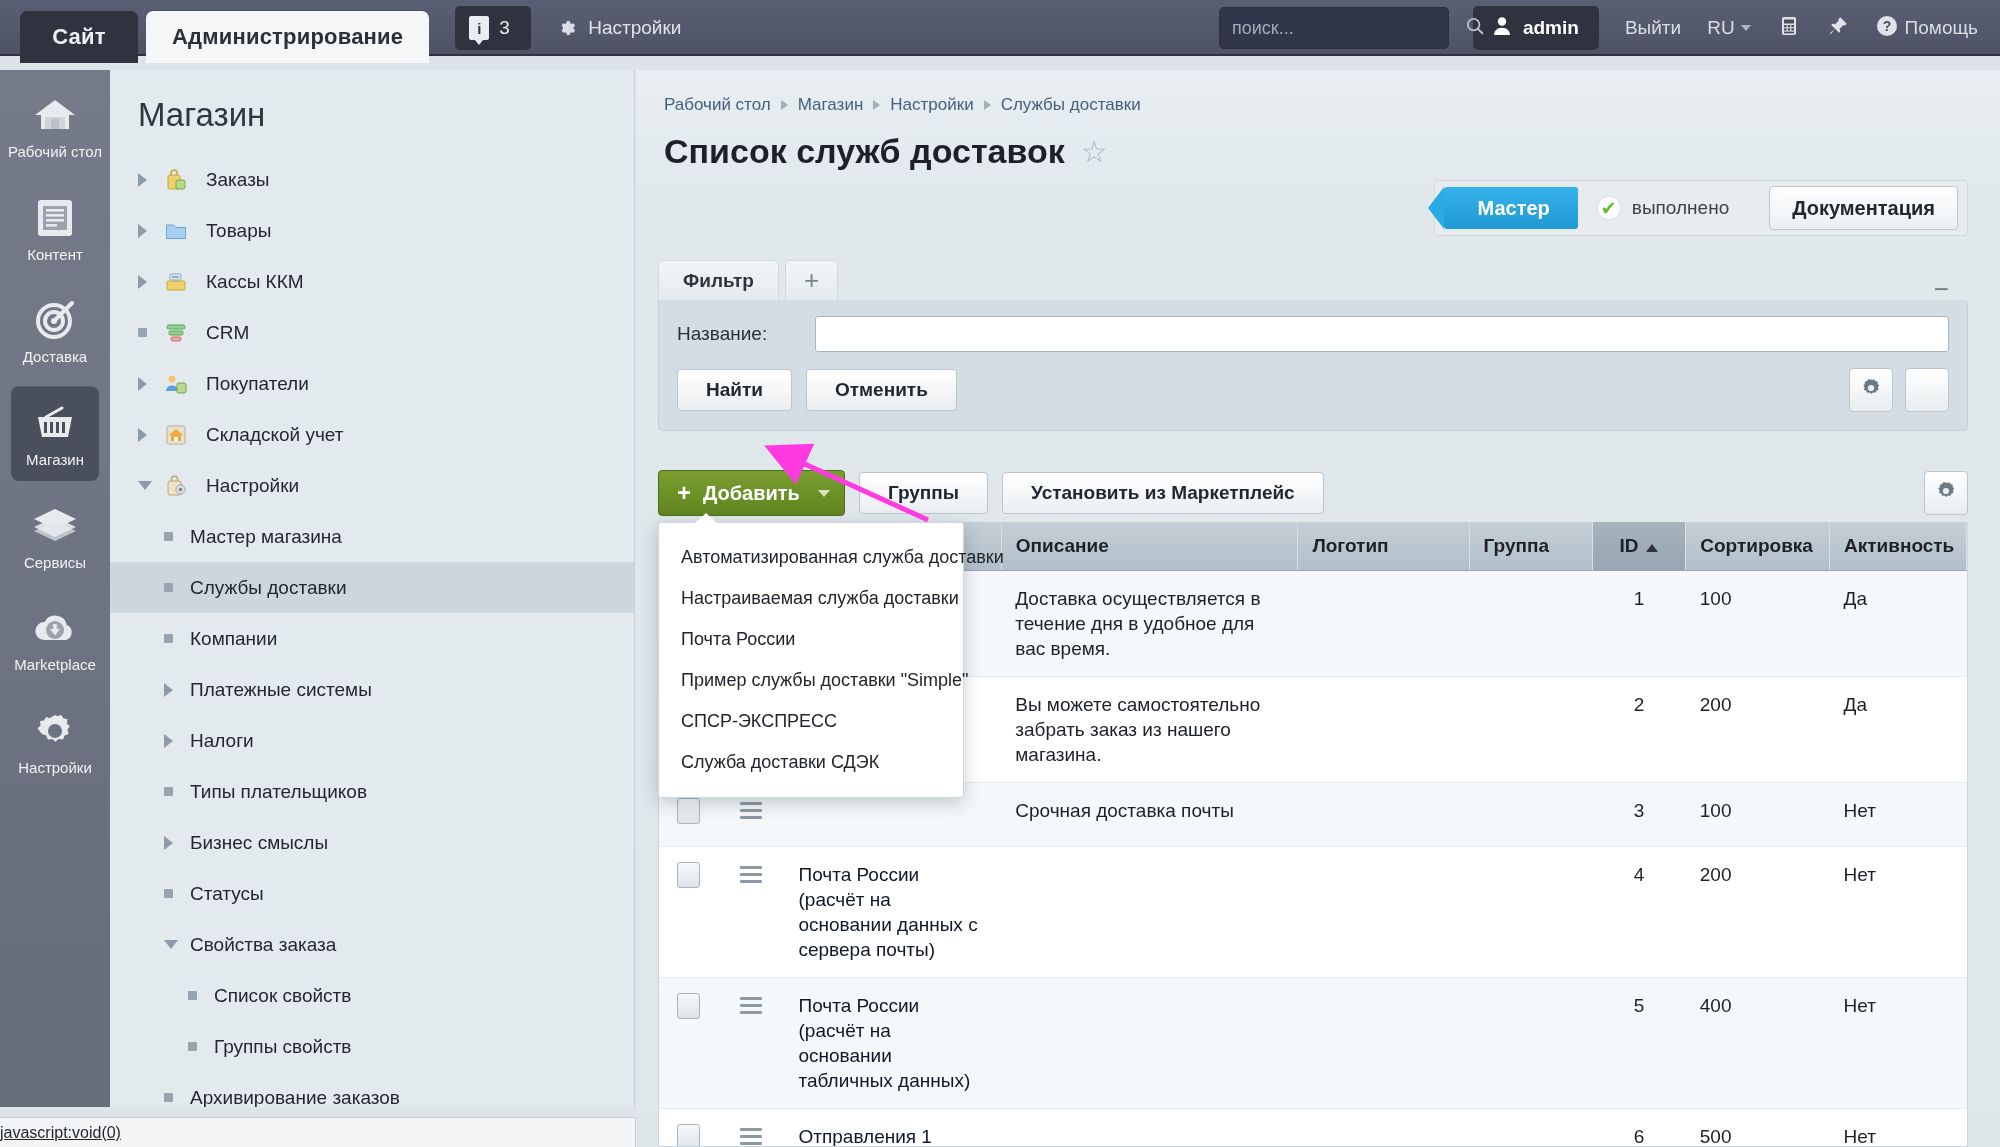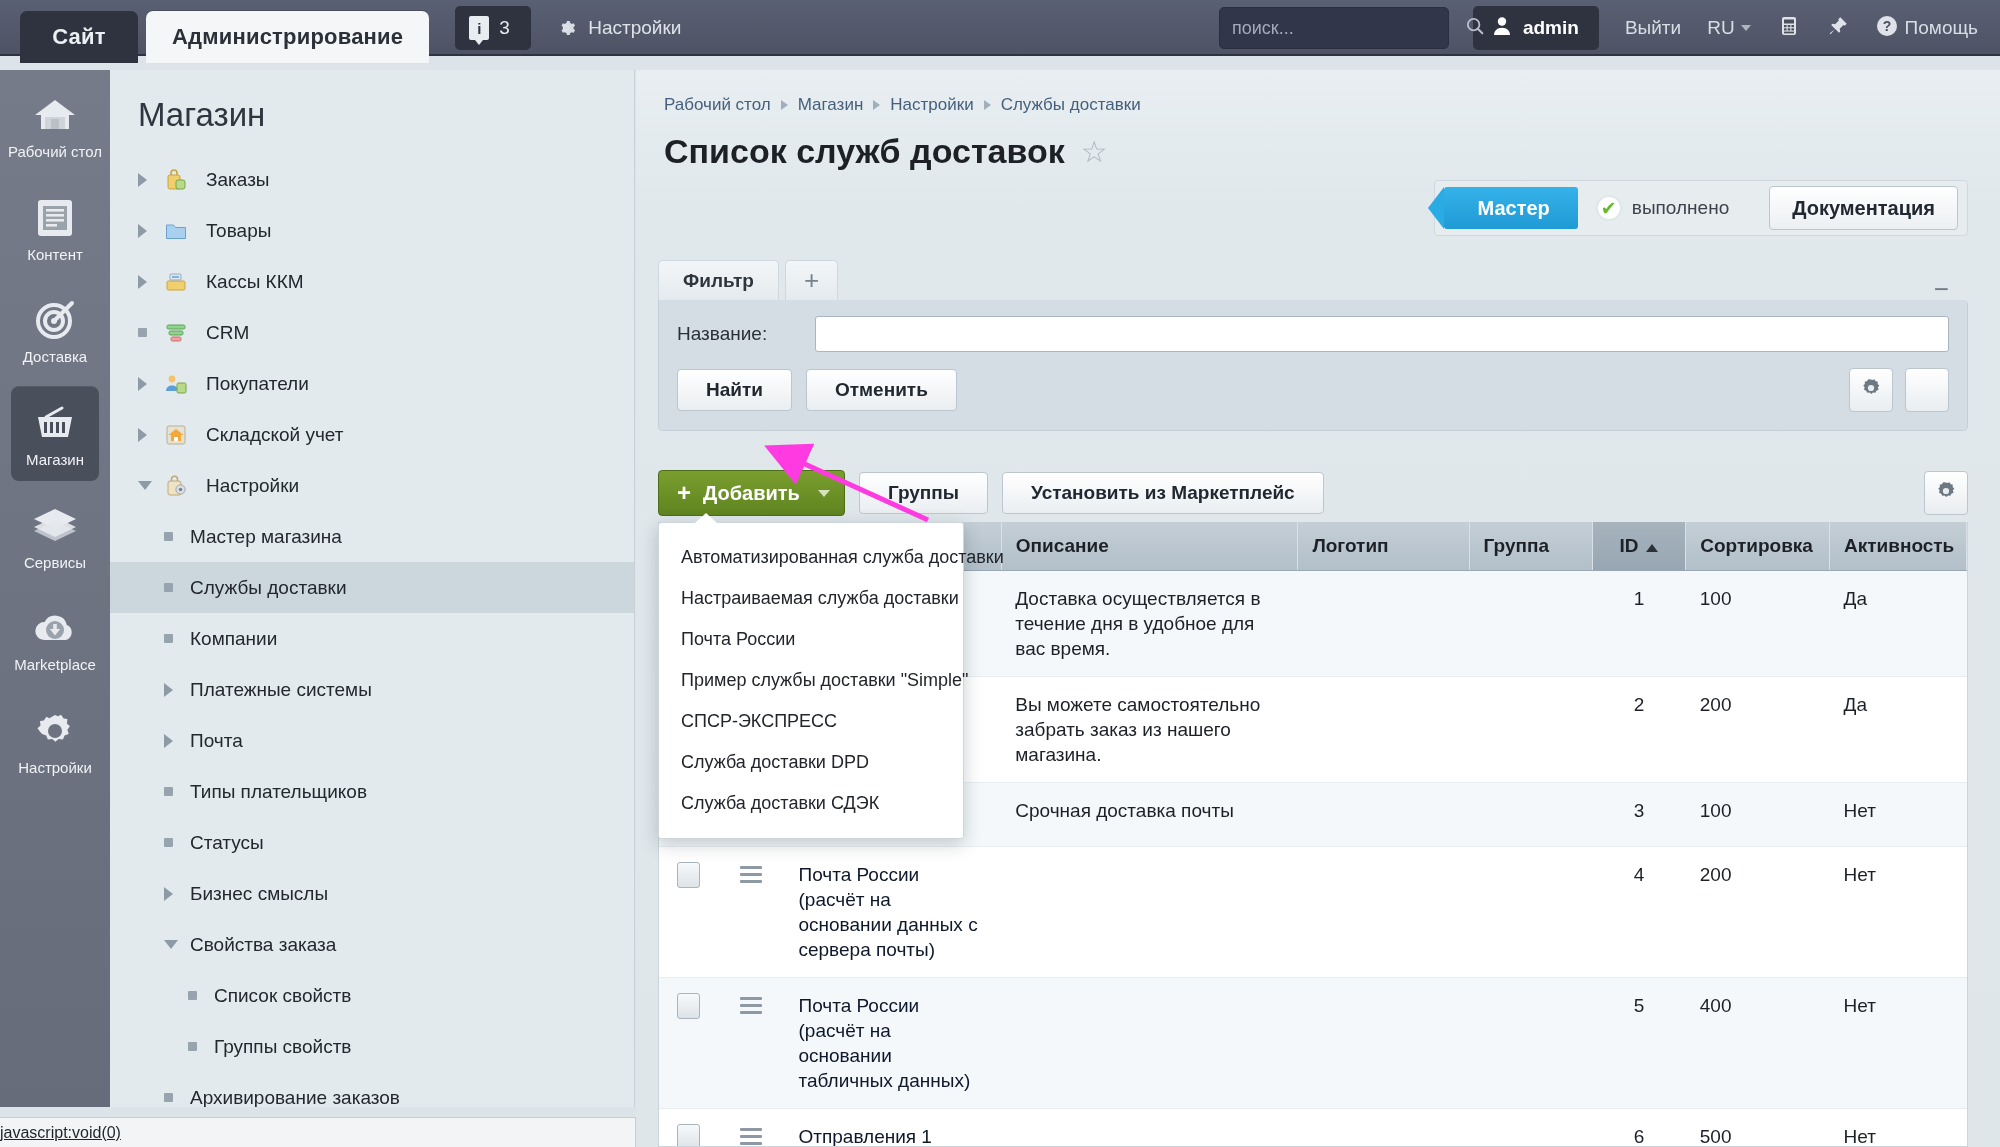--- a/index.html
+++ b/index.html
@@ -622,39 +622,39 @@
       <div class="mi l2">
         <span class="mi-marker">
           <span class="arrow-r"></span>
         </span>
         <span class="mi-label">Платежные системы</span>
       </div>
       <div class="mi l2">
         <span class="mi-marker">
           <span class="arrow-r"></span>
         </span>
-        <span class="mi-label">Почта</span>
+        <span class="mi-label">Налоги</span>
       </div>
       <div class="mi l2">
         <span class="mi-marker">
           <span class="dot"></span>
         </span>
         <span class="mi-label">Типы плательщиков</span>
       </div>
       <div class="mi l2">
         <span class="mi-marker">
+          <span class="arrow-r"></span>
+        </span>
+        <span class="mi-label">Бизнес смыслы</span>
+      </div>
+      <div class="mi l2">
+        <span class="mi-marker">
           <span class="dot"></span>
         </span>
         <span class="mi-label">Статусы</span>
-      </div>
-      <div class="mi l2">
-        <span class="mi-marker">
-          <span class="arrow-r"></span>
-        </span>
-        <span class="mi-label">Бизнес смыслы</span>
       </div>
       <div class="mi l2">
         <span class="mi-marker">
           <span class="arrow-d"></span>
         </span>
         <span class="mi-label">Свойства заказа</span>
       </div>
       <div class="mi l3">
         <span class="mi-marker">
           <span class="dot"></span>
@@ -847,21 +847,20 @@
       </span>
     </div>
   </div>
 
   <div id="add-menu">
       <div class="am-item">Автоматизированная служба доставки</div>
       <div class="am-item">Настраиваемая служба доставки</div>
       <div class="am-item">Почта России</div>
       <div class="am-item">Пример службы доставки "Simple"</div>
       <div class="am-item">СПСР-ЭКСПРЕСС</div>
-      <div class="am-item">Служба доставки DPD</div>
       <div class="am-item">Служба доставки СДЭК</div>
     </div>
 
   <svg id="annot-arrow">
     <defs>
       <marker id="pkhead" markerWidth="9" markerHeight="9" refX="2" refY="4.5" orient="auto">
         <path d="M0,0 L9,4.5 L0,9 z" fill="#ff3ae0"></path>
       </marker>
     </defs>
     <line x1="292" y1="450" x2="160" y2="390" stroke="#ff3ae0" stroke-width="5" marker-end="url(#pkhead)"></line>

